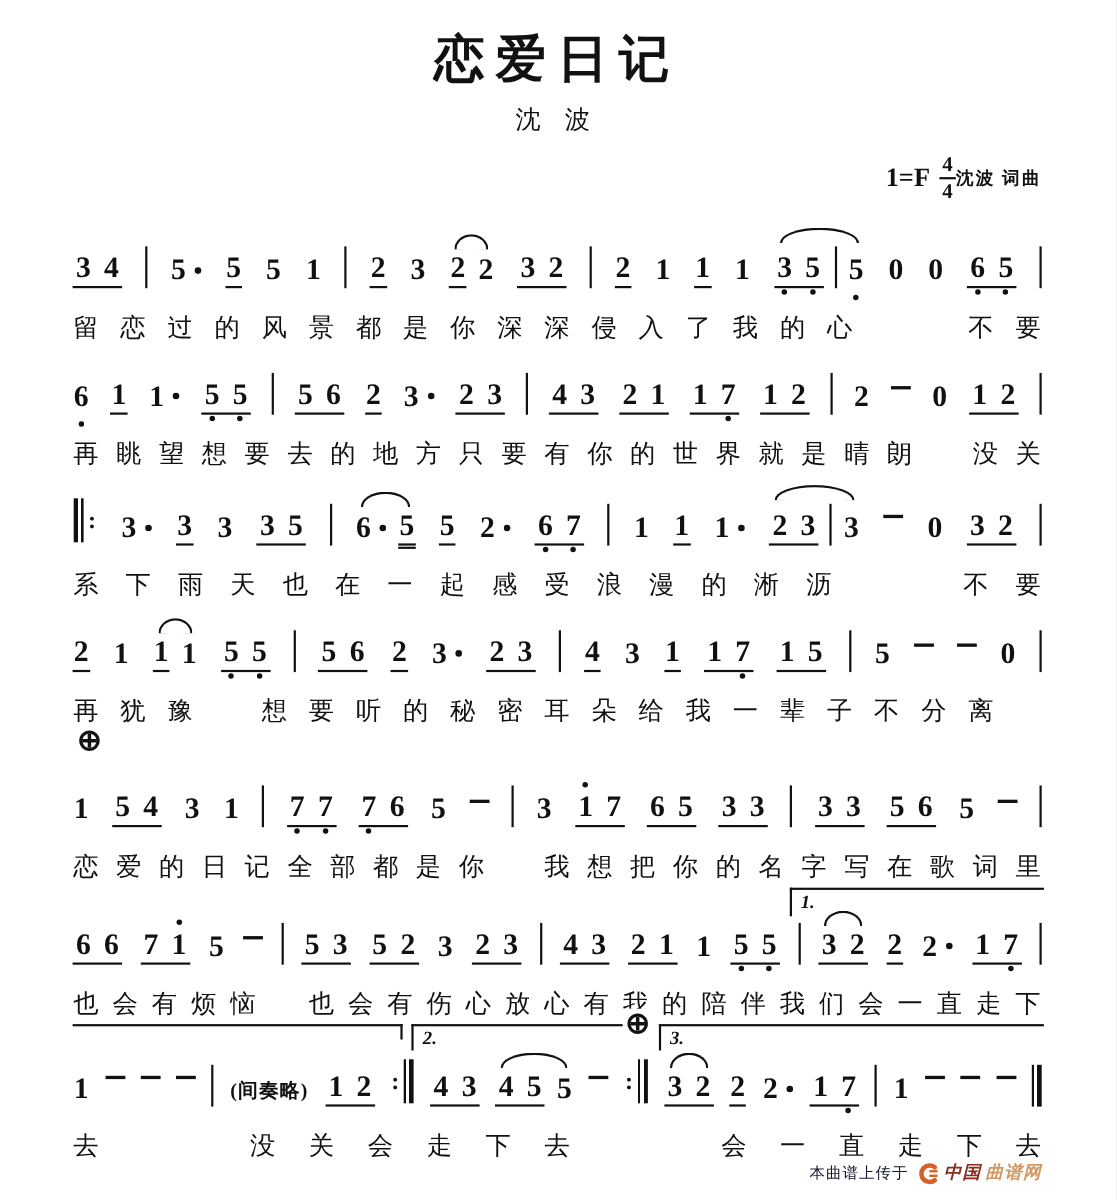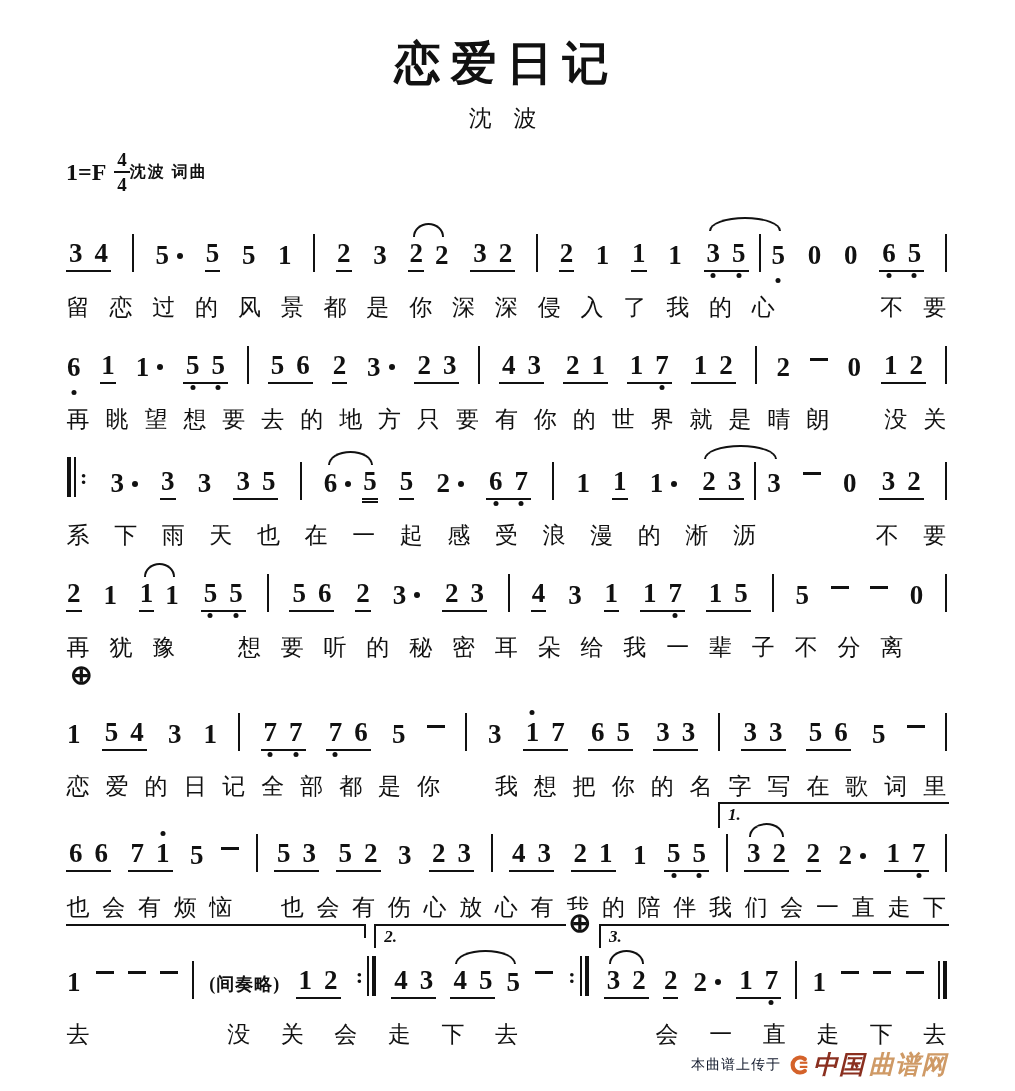--- a/index.html
+++ b/index.html
@@ -1,24 +1,24 @@
 <!DOCTYPE html>
 <html><head>
 <meta charset="utf-8">
 <style>
   html,body{margin:0;padding:0;background:#e8e8e8;}
   .page{
     width:1015px;height:1091px;background:#ffffff;box-sizing:border-box;
-    padding:36px 68px 14px 66px;display:flex;flex-direction:column;
+    padding:26px 68px 14px 66px;display:flex;flex-direction:column;
     font-family:"Liberation Serif", serif;color:#111;overflow:hidden;
   }
   
   .title{font-size:46px;font-weight:bold;text-align:center;letter-spacing:10px;line-height:1.2;}
   .subtitle{font-size:23px;text-align:center;letter-spacing:8px;margin-top:12px;}
-  .meta-row{display:flex;justify-content:flex-start;align-items:center;margin-top:16px;margin-bottom:10px;}
+  .meta-row{display:flex;justify-content:flex-end;align-items:center;margin-top:16px;margin-bottom:10px;}
   .keysig{display:inline-flex;align-items:center;gap:8px;font-size:24px;font-weight:bold;}
   .frac{display:inline-flex;flex-direction:column;align-items:center;font-size:19px;font-weight:bold;line-height:1;}
   .frac .num{border-bottom:2px solid #111;padding:0 3px 2px;}
   .frac .den{padding-top:2px;}
   .credit{font-size:16px;font-weight:bold;letter-spacing:2px;}
   
   .score{display:flex;flex-direction:column;flex:1 1 auto;justify-content:space-between;margin-top:6px;}
   .sys{position:relative;}
   .sys .overlay-layer{position:absolute;left:0;right:0;top:0;height:30px;pointer-events:none;}
   .notes{display:flex;justify-content:space-between;align-items:flex-end;padding:24px 0 12px;}
@@ -57,21 +57,21 @@
   .sys-6 .notes,.sys-7 .notes{padding-top:34px;}
   .volta-1{left:74%;right:-2px;top:2px;height:26px;border-top:2px solid #111;border-left:2px solid #111;}
   .volta-cont{left:0;width:34%;top:2px;height:14px;border-top:2px solid #111;border-right:2px solid #111;}
   .volta-2{left:35%;width:24%;top:2px;height:24px;border-top:2px solid #111;border-left:2px solid #111;}
   .volta-3{left:60.5%;right:-2px;top:2px;height:24px;border-top:2px solid #111;border-left:2px solid #111;}
   .coda-top{left:56.8%;top:-12px;font-size:27px;font-weight:bold;line-height:1;background:#fff;padding:0 2px;}
   
   .footer{margin-top:auto;display:flex;justify-content:flex-end;align-items:center;gap:8px;
           font-family:"Liberation Sans", sans-serif;}
   .upload-text{font-size:14px;color:#0f172a;letter-spacing:1px;}
-  .brand{display:inline-flex;align-items:center;gap:4px;font-weight:bold;font-style:italic;font-size:25px;}
+  .brand{display:inline-flex;align-items:center;gap:4px;font-weight:bold;font-style:italic;font-size:16px;}
   .brand-cn{color:#8a2f1f;letter-spacing:1px;}
   .brand-suffix{color:#cf9a66;letter-spacing:1px;}
   .logo-icon{width:20px;height:20px;}
 </style>
 </head>
 <body>
 
 <div class="page">
 
   <div class="title">恋爱日记</div>

